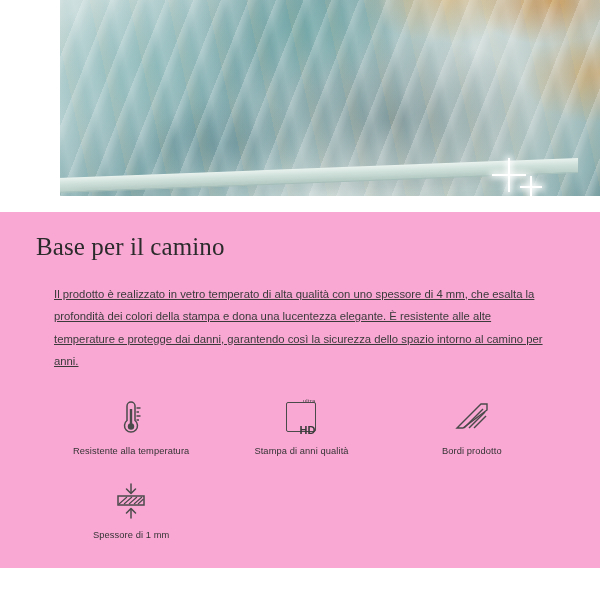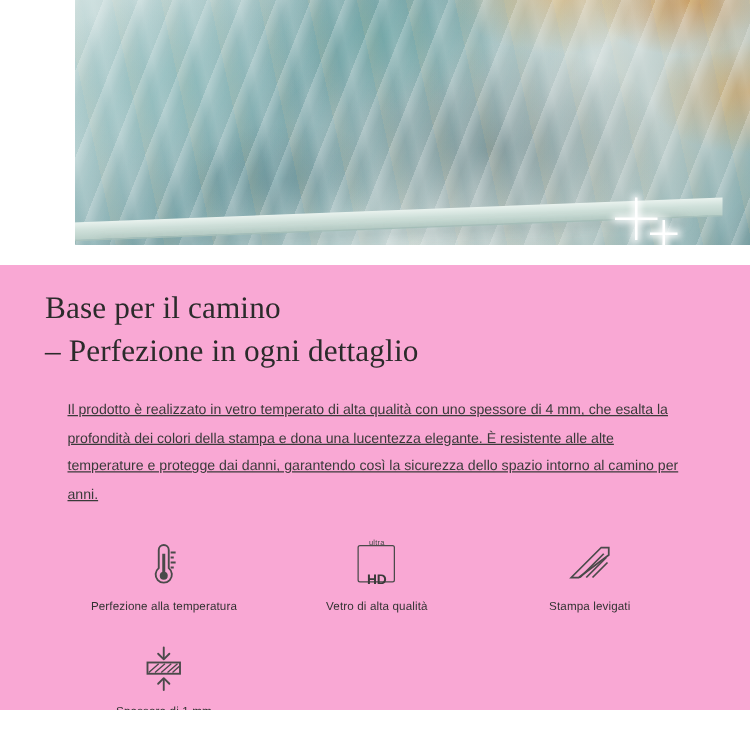--- a/index.html
+++ b/index.html
@@ -159,21 +159,21 @@
     text-align: center;
     letter-spacing: 0.1px;
   }
   .ultrahd-box {
     width: 28px;
     height: 28px;
     border: 1.6px solid #4a4a4a;
     border-radius: 2px;
     display: flex;
     flex-direction: column;
-    align-items: center;
+    align-items: flex-end;
     justify-content: center;
     line-height: 1;
     gap: 20px;
   }
   .ultrahd-box .u-top {
     font-size: 6px;
     color: #4a4a4a;
     letter-spacing: 0.2px;
   }
   .ultrahd-box .u-bot {
@@ -194,63 +194,62 @@
     <div class="hero-shadow"></div>
     <div class="hero-mask-left"></div>
     <div class="hero-mask-bottom"></div>
     <span class="sparkle sparkle-1"></span>
     <span class="sparkle sparkle-2"></span>
   </div>
 
   <div class="content">
     <h1 class="headline">
       <span>Base per il camino</span>
-      <span class="line2">– Perfezione in ogni dettaglio</span>
     </h1>
     <p class="body-copy">Il prodotto è realizzato in vetro temperato di alta qualità con uno spessore di 4 mm, che esalta la profondità dei colori della stampa e dona una lucentezza elegante. È resistente alle alte temperature e protegge dai danni, garantendo così la sicurezza dello spazio intorno al camino per anni.</p>
 
     <div class="features">
 
       <div class="feature">
         <div class="feature-icon">
           <svg width="34" height="40" viewBox="0 0 34 40" fill="none" stroke="#4a4a4a" stroke-width="1.5">
             <path d="M17 5 a4 4 0 0 1 4 4 v14.5 a6.5 6.5 0 1 1 -8 0 V9 a4 4 0 0 1 4 -4 z"></path>
             <circle cx="17" cy="29.5" r="3.2" fill="#4a4a4a" stroke="none"></circle>
             <rect x="15.8" y="12" width="2.4" height="15" fill="#4a4a4a" stroke="none"></rect>
             <line x1="22.5" y1="11" x2="26.5" y2="11"></line>
             <line x1="22.5" y1="15" x2="25" y2="15"></line>
             <line x1="22.5" y1="19" x2="26.5" y2="19"></line>
             <line x1="22.5" y1="23" x2="25" y2="23"></line>
           </svg>
         </div>
-        <div class="feature-label">Perfezione alla temperatura</div>
+        <div class="feature-label">Resistente alla temperatura</div>
       </div>
 
       <div class="feature">
         <div class="feature-icon">
           <div class="ultrahd-box">
             <span class="u-top">ultra</span>
             <span class="u-bot">HD</span>
           </div>
         </div>
-        <div class="feature-label">Vetro di alta qualità</div>
+        <div class="feature-label">Stampa di anni qualità</div>
       </div>
 
 
 
       <div class="feature">
         <div class="feature-icon">
           <svg width="38" height="34" viewBox="0 0 38 34" fill="none" stroke="#4a4a4a" stroke-width="1.4">
             <path d="M4 28 L28 4 L34 4 L34 10 L10 28 Z" stroke-width="1.4"></path>
             <path d="M11 28 L30 9"></path>
             <path d="M16 28 L32 12"></path>
             <path d="M21 28 L33 16"></path>
           </svg>
         </div>
-        <div class="feature-label">Stampa levigati</div>
+        <div class="feature-label">Bordi prodotto</div>
       </div>
 
       <div class="feature">
         <div class="feature-icon">
           <svg width="38" height="38" viewBox="0 0 38 38" fill="none" stroke="#4a4a4a" stroke-width="1.5">
             <path d="M19 2 V10" stroke-linecap="round"></path>
             <path d="M14.5 7 L19 11.5 L23.5 7" stroke-linecap="round" stroke-linejoin="round"></path>
             <rect x="6" y="14" width="26" height="9" fill="none"></rect>
             <path d="M7 22 L15 15 M12 22 L20 15 M17 22 L25 15 M22 22 L30 15 M26 22 L31.5 17" stroke-width="1.1"></path>
             <path d="M19 36 V28" stroke-linecap="round"></path>

